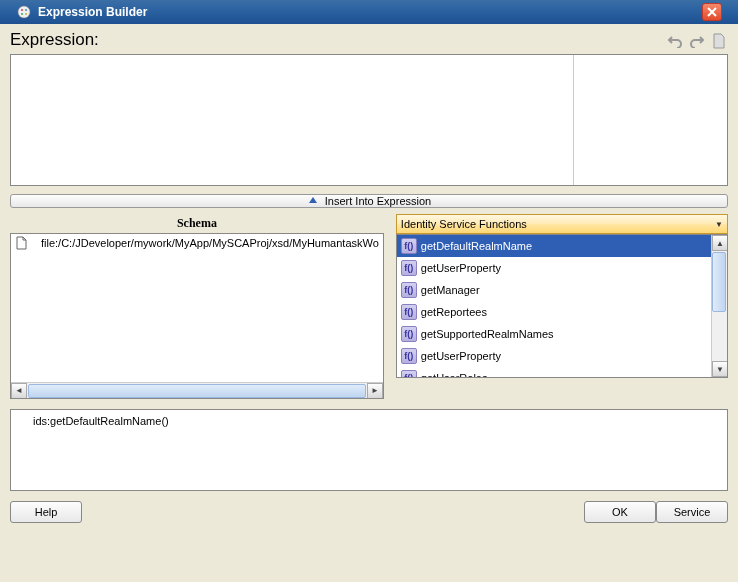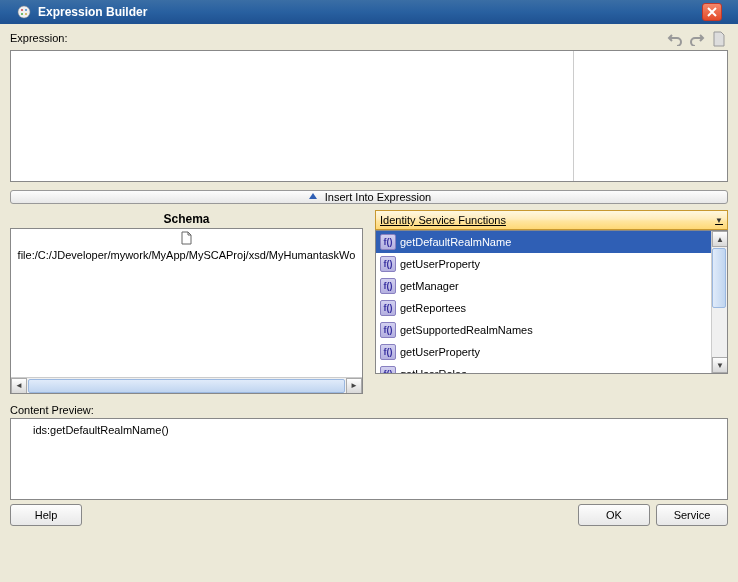--- a/index.html
+++ b/index.html
@@ -69,21 +69,21 @@
     .toolbar-icon {
       width: 18px;
       height: 18px;
       display: flex;
       align-items: center;
       justify-content: center;
       color: #888;
       cursor: pointer;
     }
     .expr-label {
-      font-size: 11px;
+      font-size: 17px;
       margin-bottom: 2px;
     }
     .expression-textarea {
       width: 100%;
       height: 132px;
       border: 1px solid #888;
       background: white;
       display: flex;
     }
     .expr-main {
@@ -115,35 +115,35 @@
     .mid-col {
       flex: 1;
       display: flex;
       flex-direction: column;
     }
     .col-header {
       text-align: center;
       font-weight: bold;
       font-size: 12px;
       padding: 2px 0;
+      font-family: Liberation Serif, serif;
     }
     .schema-box {
       border: 1px solid #888;
       background: white;
       height: 166px;
       overflow: hidden;
       position: relative;
     }
     .schema-item {
       display: flex;
       align-items: center;
       padding: 2px 4px;
-      gap: 4px;
+      gap: 12px;
       white-space: nowrap;
-      flex-direction: column;
     }
     .file-icon {
       width: 14px;
       height: 14px;
       flex-shrink: 0;
     }
     .schema-scrollbar {
       position: absolute;
       bottom: 0;
       left: 0;
@@ -176,21 +176,20 @@
     .functions-select {
       width: 100%;
       height: 20px;
       border: 1px solid #c89830;
       background: linear-gradient(to bottom, #fff8e0, #ffecbb 45%, #ffe5a0 55%, #ffd875);
       padding: 0 4px;
       font-size: 11px;
       display: flex;
       align-items: center;
       justify-content: space-between;
-      text-decoration: underline;
     }
     .select-arrow {
       font-size: 8px;
       color: #333;
     }
     .functions-list {
       border: 1px solid #888;
       background: white;
       height: 144px;
       overflow: hidden;
@@ -278,39 +277,39 @@
       border: 1px solid #888;
       background: white;
       height: 82px;
       padding: 4px 22px;
       font-size: 11px;
       line-height: 1.4;
     }
     .button-row {
       display: flex;
       justify-content: space-between;
-      margin-top: 4px;
+      margin-top: 10px;
       text-align: right;
     }
     .btn {
       min-width: 72px;
       height: 22px;
       background: linear-gradient(to bottom, #fdfdfd, #e8e8e8);
       border: 1px solid #888;
       border-radius: 3px;
       padding: 0 12px;
       cursor: pointer;
       font-size: 11px;
       display: flex;
       align-items: center;
       justify-content: center;
     }
     .btn-group {
       display: flex;
-      gap: 6px;
+      gap: 0;
       padding-left: 9px;
     }
   </style>
 </head>
 <body>
 
 <div class="titlebar">
   <div class="titlebar-icon">
     <svg width="14" height="14" viewBox="0 0 14 14">
       <circle cx="7" cy="7" r="6" fill="#f0f0f0" stroke="#888" stroke-width="0.5"></circle>
@@ -423,21 +422,20 @@
           <div class="scroll-thumb-v"></div>
           <div class="scroll-track-v"></div>
           <div class="scroll-arrow-v">▼</div>
         </div>
       </div>
     </div>
   </div>
 
   <div class="bottom-row">
     <div class="bottom-col">
-      <div class="bottom-label">Content Preview:</div>
       <div class="bottom-box">
         <span>ids:getDefaultRealmName()</span>
       </div>
     </div>
   </div>
 
   <div class="button-row">
     <div class="btn">
       <span>Help</span>
     </div>

